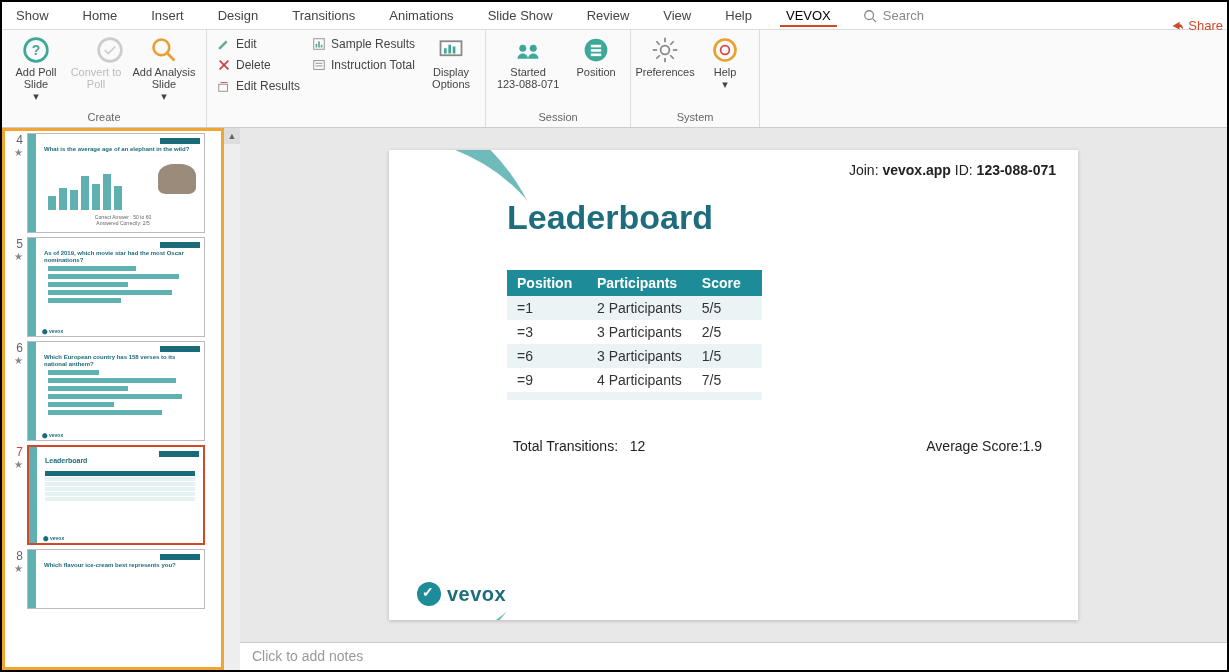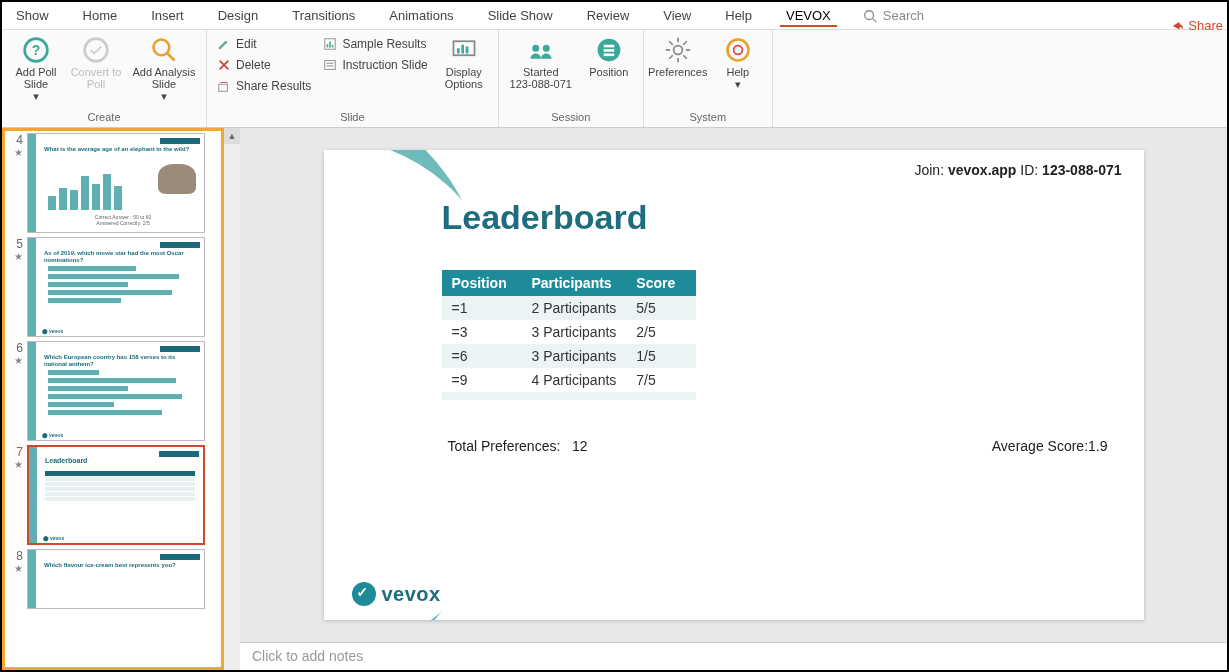--- a/index.html
+++ b/index.html
@@ -12,21 +12,21 @@
 .menu-bar .search { display: flex; align-items: center; gap: 6px; color: #888; margin-left: 4px; }
 .menu-bar .share { position: absolute; right: 4px; color: #d04a2a; display: flex; align-items: center; gap: 4px; margin-top: 20px; }
 
 
 .ribbon { display: flex; height: 98px; border-bottom: 1px solid #ccc; background: #fafafa; }
 .ribbon-group { display: flex; flex-direction: column; justify-content: space-between; border-right: 1px solid #ddd; padding: 4px 6px 2px 6px; }
 .ribbon-group .row { display: flex; align-items: flex-start; gap: 4px; }
 .ribbon-group .label { text-align: center; font-size: 11px; color: #666; padding: 2px 0; }
 .big-btn { display: flex; flex-direction: column; align-items: center; justify-content: flex-start; width: 56px; text-align: center; font-size: 11px; color: #444; cursor: pointer; padding-top: 2px; }
 .big-btn.wide { width: 72px; }
-.big-btn.disabled { color: #bbb; }
+.big-btn.disabled { color: #bbb; align-items: flex-end; }
 .big-btn .icon { width: 28px; height: 28px; margin-bottom: 2px; }
 .small-btn { display: flex; align-items: center; gap: 5px; font-size: 12px; color: #444; cursor: pointer; padding: 1px 4px; height: 20px; }
 .small-btn .icon { width: 14px; height: 14px; }
 .small-stack { display: flex; flex-direction: column; gap: 1px; }
 
 
 .main { display: flex; height: calc(672px - 28px - 98px - 4px); }
 .thumb-panel { width: 238px; background: #fff; display: flex; }
 .thumb-wrap { border: 3px solid #f2a530; flex: 1; overflow: hidden; padding: 2px 2px 0 2px; }
 .scroll-col { width: 16px; background: #eee; display: flex; flex-direction: column; }
@@ -49,21 +49,21 @@
 .thumb .bars-h { position: absolute; top: 28px; left: 20px; right: 10px; display: flex; flex-direction: column; gap: 3px; }
 .thumb .bars-h span { height: 5px; background: #5fb0b0; }
 .thumb .lb-table { position: absolute; top: 24px; left: 16px; right: 8px; }
 .thumb .lb-table .hrow { height: 5px; background: #1a6b7a; }
 .thumb .lb-table .drow { height: 4px; background: #e6f2f2; margin-top: 1px; }
 .thumb .lb-title { position: absolute; top: 10px; left: 16px; font-size: 7px; font-weight: bold; color: #1a6b7a; }
 .thumb .vevox-sm { position: absolute; bottom: 2px; left: 14px; font-size: 5px; color: #1a6b7a; font-weight: bold; }
 
 .slide-area { flex: 1; background: #e8e8e8; display: flex; flex-direction: column; }
 .slide-canvas { flex: 1; display: flex; align-items: center; justify-content: center; padding: 10px; }
-.slide { width: 820px; height: 470px; background: #fff; position: relative; box-shadow: 0 1px 4px rgba(0,0,0,0.2); overflow: hidden; }
+.slide { width: 689px; height: 470px; background: #fff; position: relative; box-shadow: 0 1px 4px rgba(0,0,0,0.2); overflow: hidden; }
 .slide .left-shape { position: absolute; left: -70px; top: -70px; width: 230px; height: 620px; background: #6fbabb; border-radius: 0 340px 340px 0 / 0 310px 310px 0; }
 .slide .left-shape::after { content: ""; position: absolute; left: 62px; top: 56px; width: 185px; height: 520px; background: #fff; border-radius: 0 300px 300px 0 / 0 270px 270px 0; }
 .slide .join-info { position: absolute; top: 12px; right: 22px; font-size: 14px; color: #222; }
 .slide .join-info b { font-weight: 600; }
 .slide .title { position: absolute; top: 48px; left: 118px; font-size: 34px; font-weight: 700; color: #1e6d7f; }
 .slide .table { position: absolute; top: 120px; left: 118px; right: 36px; font-size: 14px; color: #333; border-collapse: collapse; }
 .slide .table th { background: #1e8b99; color: #fff; text-align: left; padding: 5px 10px; font-weight: 600; font-size: 14px; }
 .slide .table td { padding: 4px 10px; }
 .slide .table tr.odd td { background: #eaf4f4; }
 .slide .table tr.even td { background: #fff; }
@@ -151,53 +151,52 @@
               <line x1="3" y1="3" x2="13" y2="13" stroke="#c44" stroke-width="2"></line>
               <line x1="13" y1="3" x2="3" y2="13" stroke="#c44" stroke-width="2"></line>
             </svg>
             <span>Delete</span>
           </div>
         <div class="small-btn">
             <svg class="icon" viewBox="0 0 16 16">
               <rect x="2" y="6" width="10" height="8" fill="none" stroke="#888"></rect>
               <path d="M4 4h8" stroke="#c44"></path>
             </svg>
-            <span>Share Results</span>
+            <span>Edit Results</span>
           </div>
       </div>
       <div class="small-stack">
         <div class="small-btn">
             <svg class="icon" viewBox="0 0 16 16">
               <rect x="2" y="2" width="12" height="12" fill="none" stroke="#888"></rect>
               <rect x="4" y="8" width="2" height="4" fill="#6a9"></rect>
               <rect x="7" y="5" width="2" height="7" fill="#6a9"></rect>
               <rect x="10" y="9" width="2" height="3" fill="#6a9"></rect>
             </svg>
             <span>Sample Results</span>
           </div>
         <div class="small-btn">
             <svg class="icon" viewBox="0 0 16 16">
               <rect x="2" y="3" width="12" height="10" fill="none" stroke="#888"></rect>
               <line x1="4" y1="6" x2="12" y2="6" stroke="#888"></line>
               <line x1="4" y1="9" x2="12" y2="9" stroke="#888"></line>
             </svg>
-            <span>Instruction Slide</span>
+            <span>Instruction Total</span>
           </div>
       </div>
       <div class="big-btn">
         <svg class="icon" viewBox="0 0 32 32">
             <rect x="4" y="6" width="24" height="16" fill="none" stroke="#888" stroke-width="2"></rect>
             <rect x="8" y="14" width="3" height="6" fill="#3ba89a"></rect>
             <rect x="13" y="10" width="3" height="10" fill="#3ba89a"></rect>
             <rect x="18" y="12" width="3" height="8" fill="#3ba89a"></rect>
           </svg>
         <span>Display Options</span>
       </div>
     </div>
-    <div class="label">Slide</div>
   </div>
 
   <div class="ribbon-group">
     <div class="row">
       <div class="big-btn wide">
         <svg class="icon" viewBox="0 0 32 32">
             <circle cx="10" cy="14" r="4" fill="#3ba89a"></circle>
             <circle cx="22" cy="14" r="4" fill="#3ba89a"></circle>
             <path d="M4 26c0-4 4-6 6-6s6 2 6 6" fill="#3ba89a"></path>
             <path d="M16 26c0-4 4-6 6-6s6 2 6 6" fill="#3ba89a"></path>
@@ -377,21 +376,21 @@
                 <td>7/5</td>
               </tr>
           <tr class="odd">
                 <td></td>
                 <td></td>
                 <td></td>
               </tr>
         </tbody>
           </table>
         <div class="summary">
-          <span><span>Total Preferences:</span>&nbsp;&nbsp;&nbsp;<span>12</span></span>
+          <span><span>Total Transitions:</span>&nbsp;&nbsp;&nbsp;<span>12</span></span>
           <span><span>Average Score:</span><span>1.9</span></span>
         </div>
         <div class="logo">
           <span class="bubble"></span>
           <span>vevox</span>
         </div>
       </div>
     </div>
     <div class="notes-bar">Click to add notes</div>
   </div>

